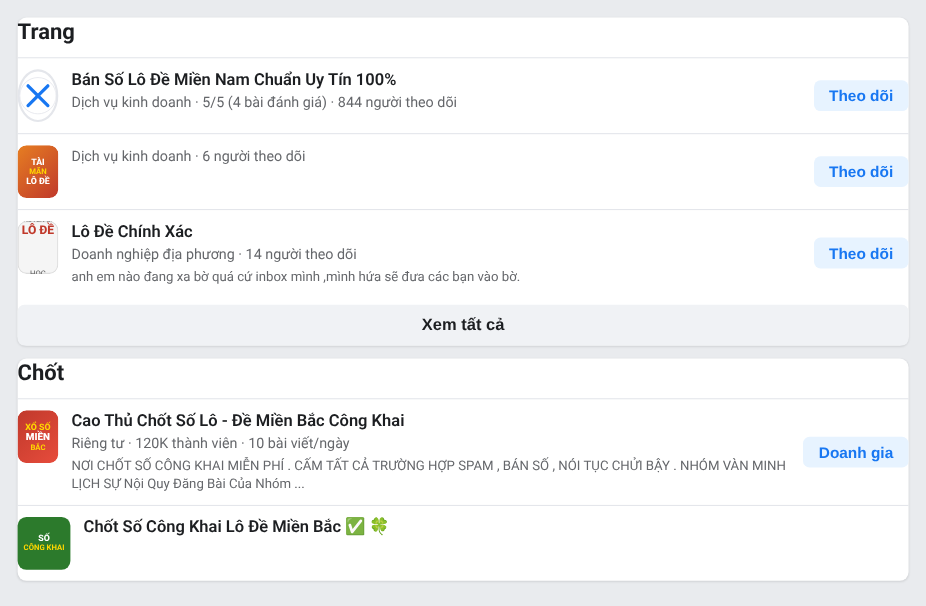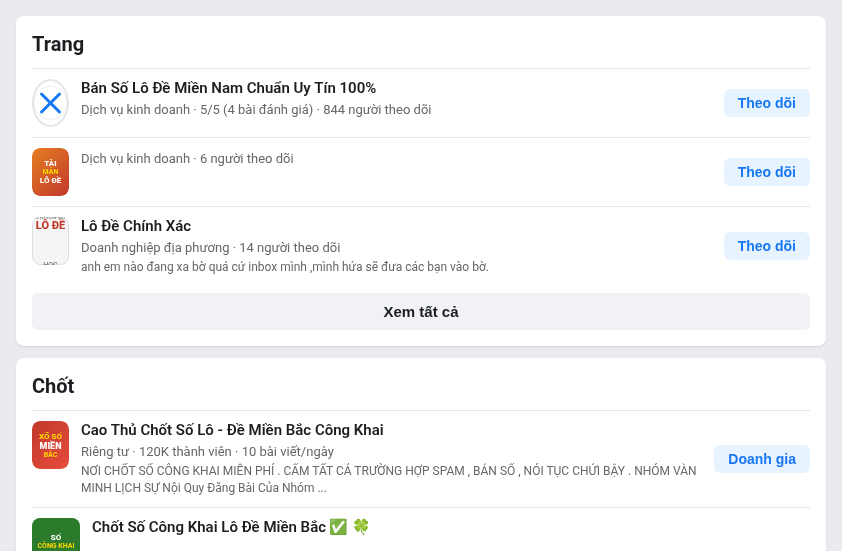--- a/index.html
+++ b/index.html
@@ -8,21 +8,20 @@
       font-family: -apple-system, BlinkMacSystemFont, 'Segoe UI', Roboto, Helvetica, Arial, sans-serif;
       font-size: 14px;
       color: #1c1e21;
       min-height: 551px;
       padding: 16px;
     }
 
     .card {
       background: #fff;
       border-radius: 8px;
-      padding: 16px;
       margin-bottom: 12px;
       box-shadow: 0 1px 2px rgba(0,0,0,0.1);
     }
 
     .section-title {
       font-size: 20px;
       font-weight: 700;
       color: #1c1e21;
       margin-bottom: 12px;
     }

